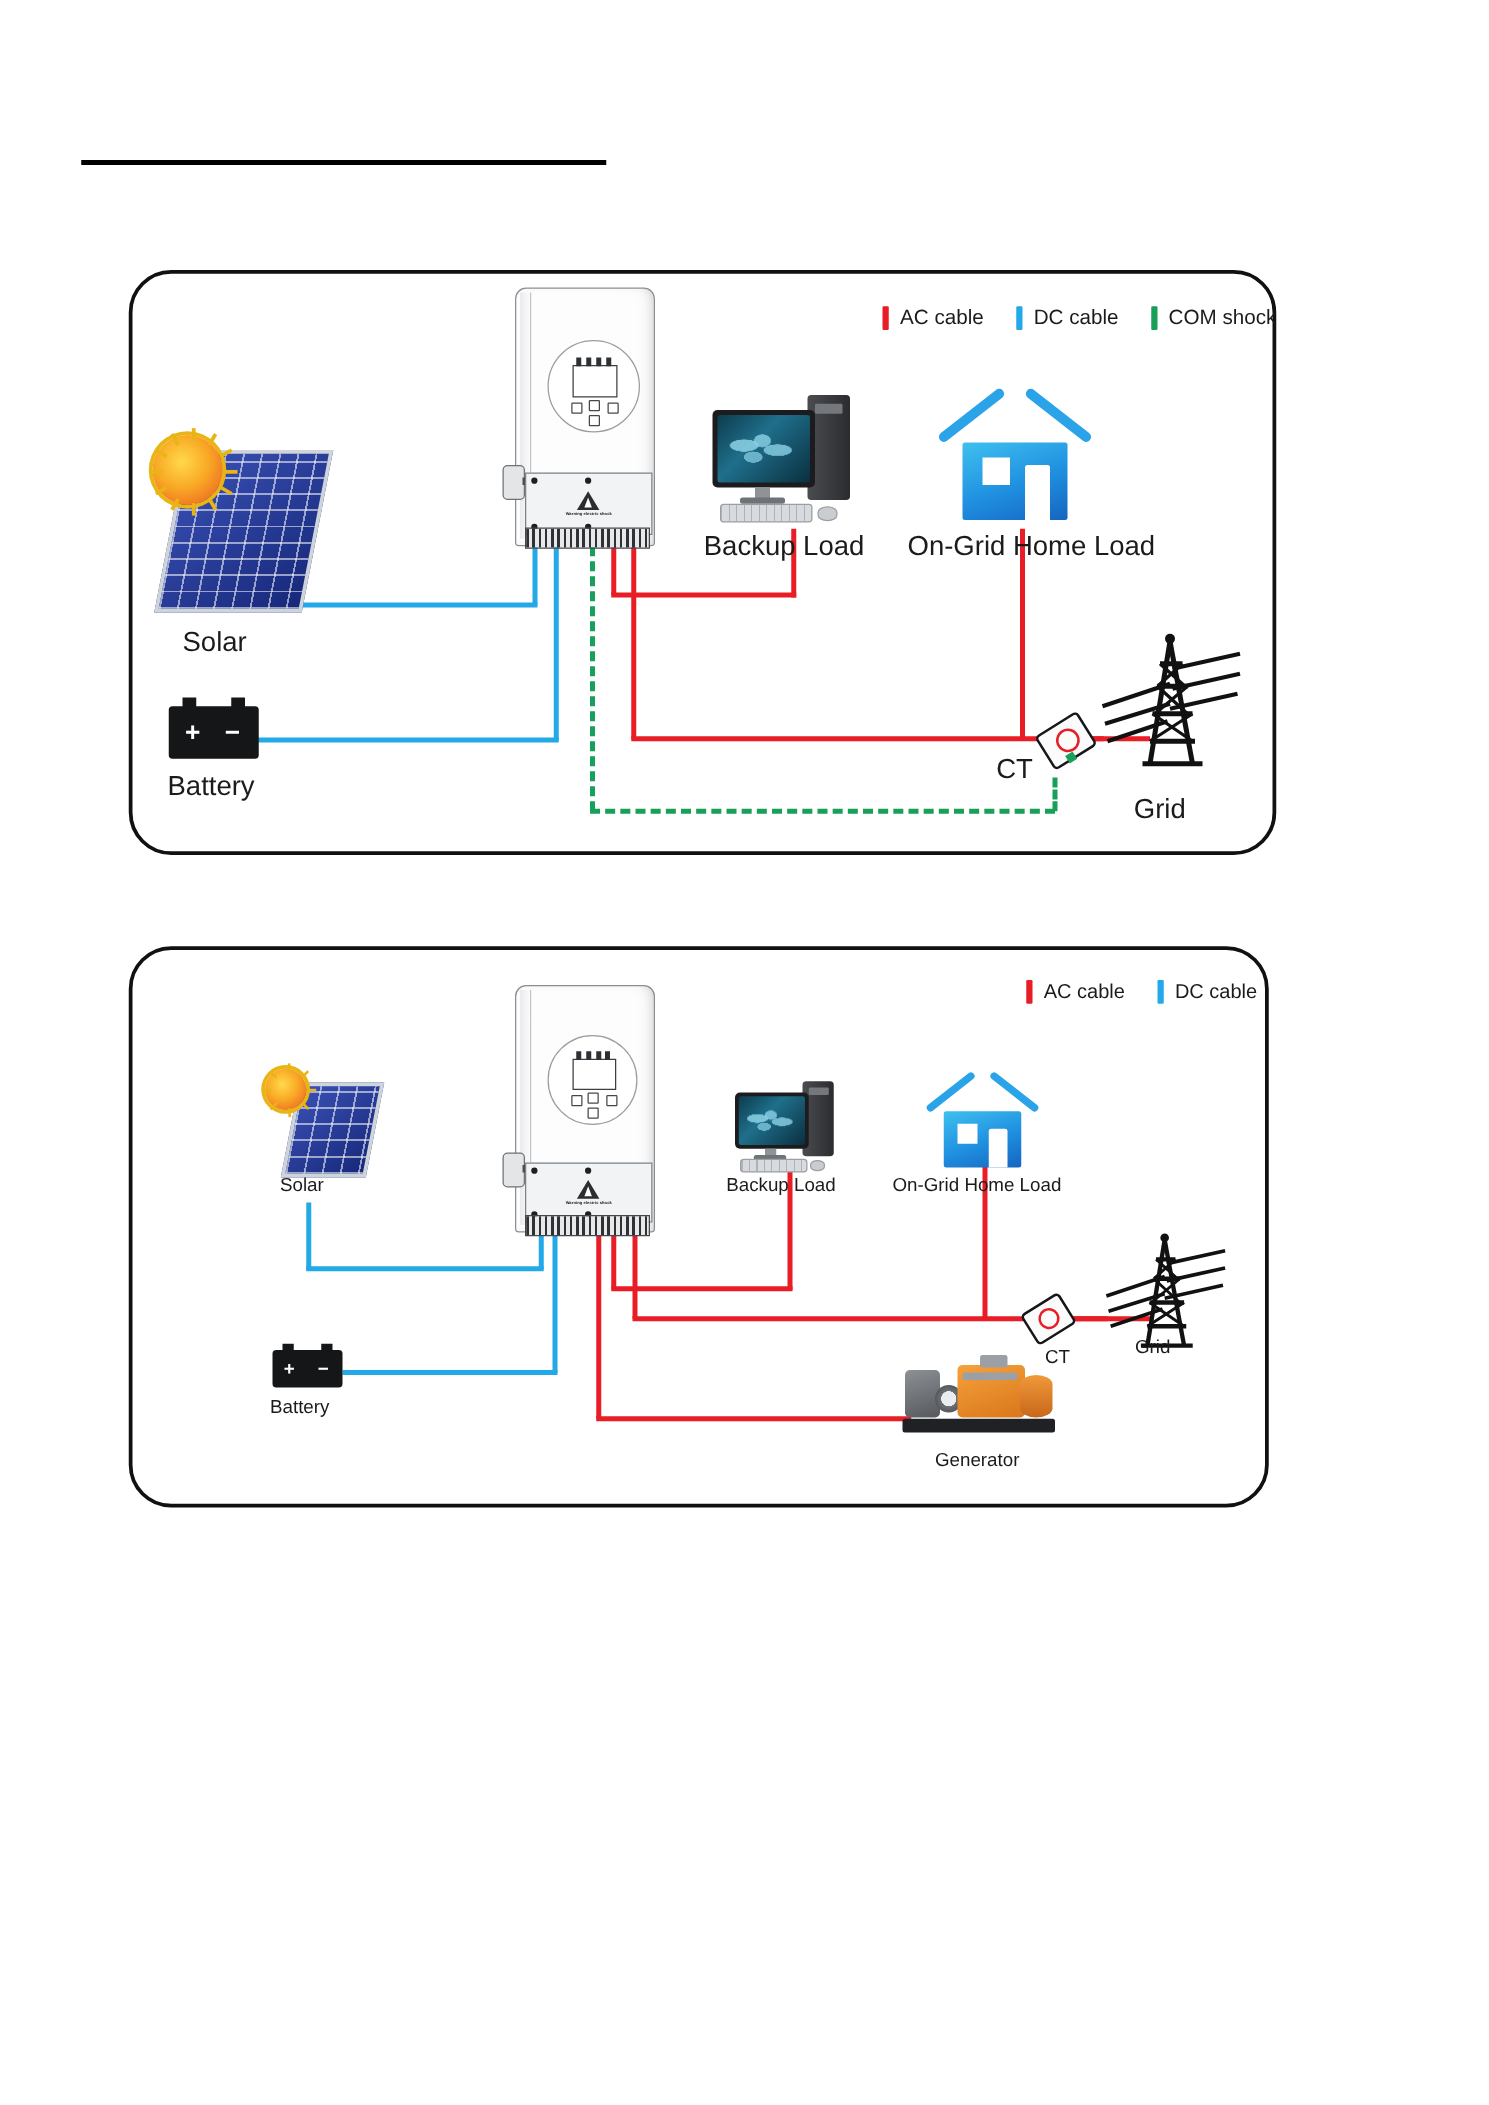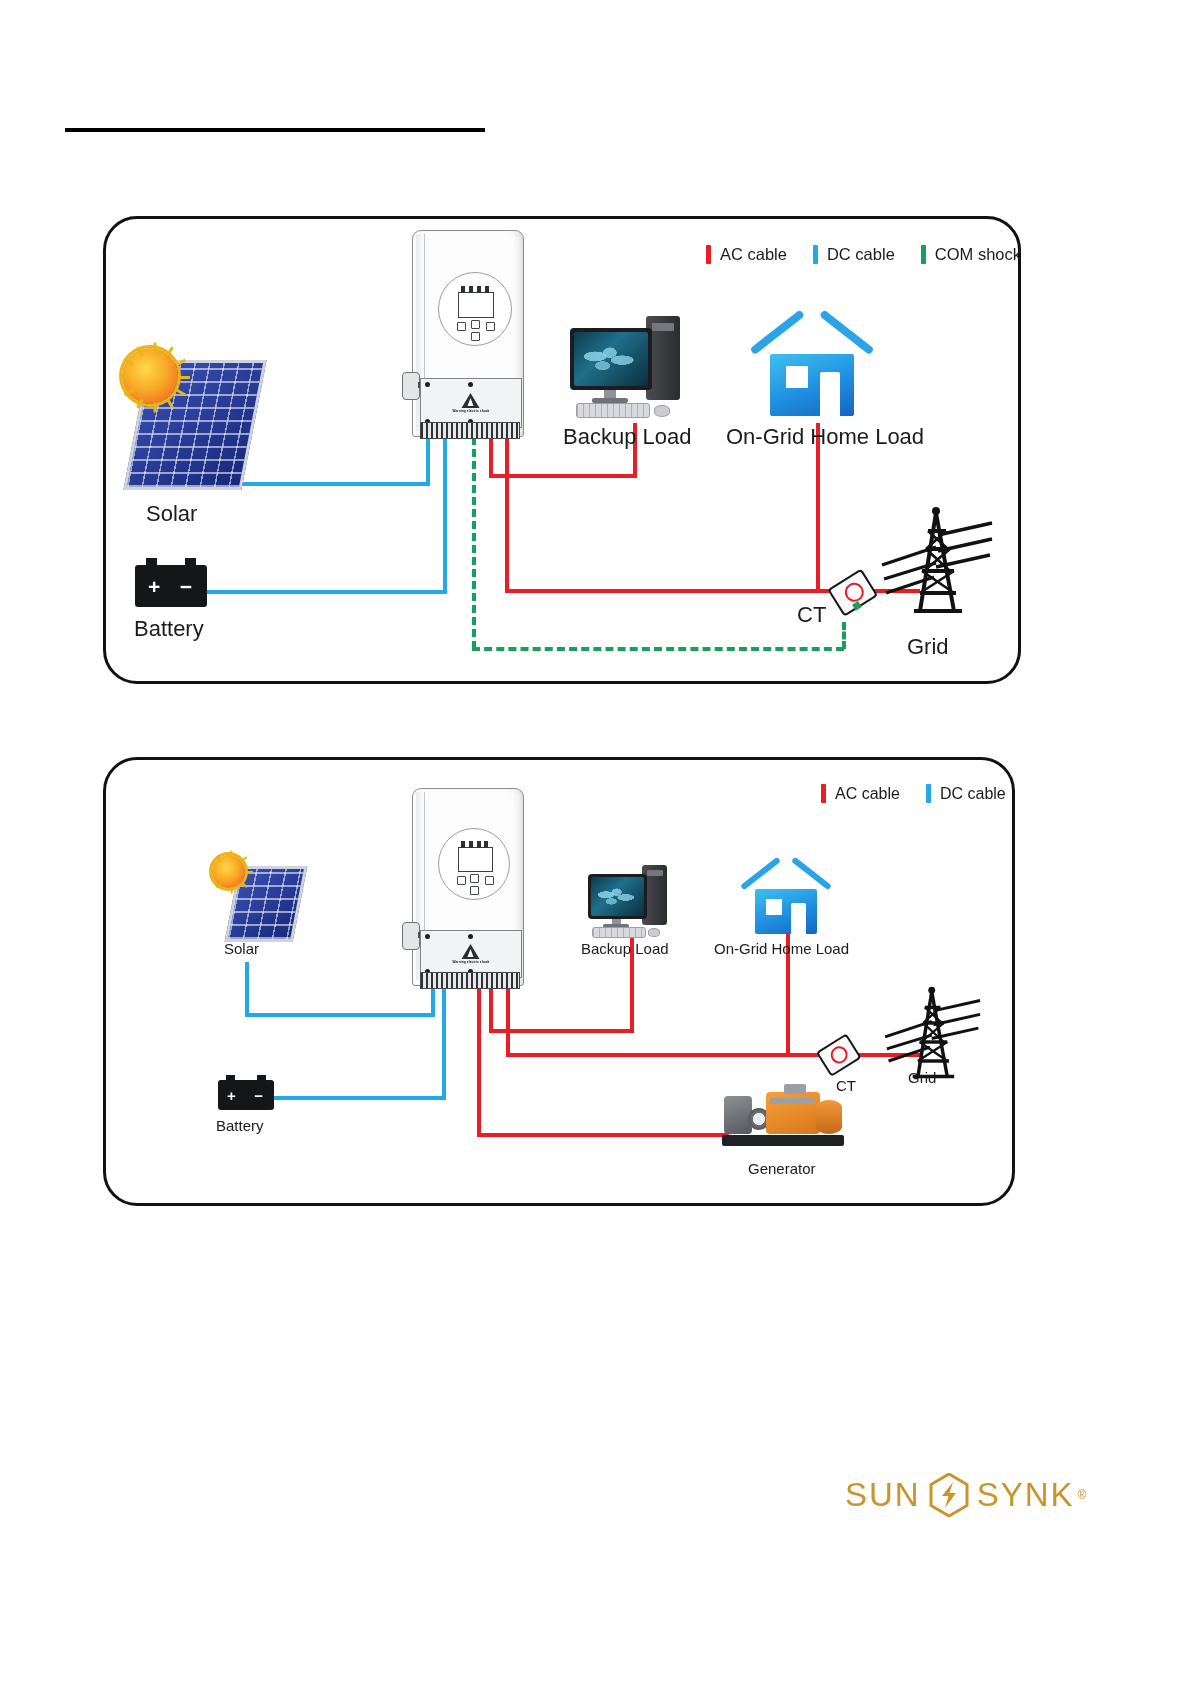--- a/index.html
+++ b/index.html
@@ -451,25 +451,14 @@
     <div class="gen-base"></div>
     <div class="gen-alt" style="left:2px;top:12px;width:28px;height:38px;"></div>
     <div class="gen-fan" style="left:26px;top:24px;width:22px;height:22px;"></div>
     <div class="gen-engine" style="left:44px;top:8px;width:54px;height:42px;"></div>
     <div class="gen-drum" style="left:94px;top:16px;width:26px;height:34px;"></div>
     <div class="gen-pipe" style="left:62px;top:0px;width:22px;height:10px;"></div>
     <div class="gen-pipe" style="left:48px;top:14px;width:44px;height:6px;"></div>
   </div>
   <div class="lbl lbl-sm" style="left:748px;top:1160px;">Generator</div>
 
-  <div class="logo" style="left:845px;top:1473px;">
-    <span class="logo-word">SUN</span>
-    <span class="logo-mark">
-      <svg class="logo-hex" viewBox="0 0 40 44">
-        <polygon points="20,1 38,11.5 38,32.5 20,43 2,32.5 2,11.5" fill="none" stroke="#c9952a" stroke-width="3"></polygon>
-        <path d="M24 9 L13 23 L19.5 23 L16 35 L27 20 L20.5 20 Z" fill="#c9952a"></path>
-      </svg>
-    </span>
-    <span class="logo-word">SYNK</span>
-    <span class="logo-reg">®</span>
-  </div>
 
 </div>
 
 </body></html>

